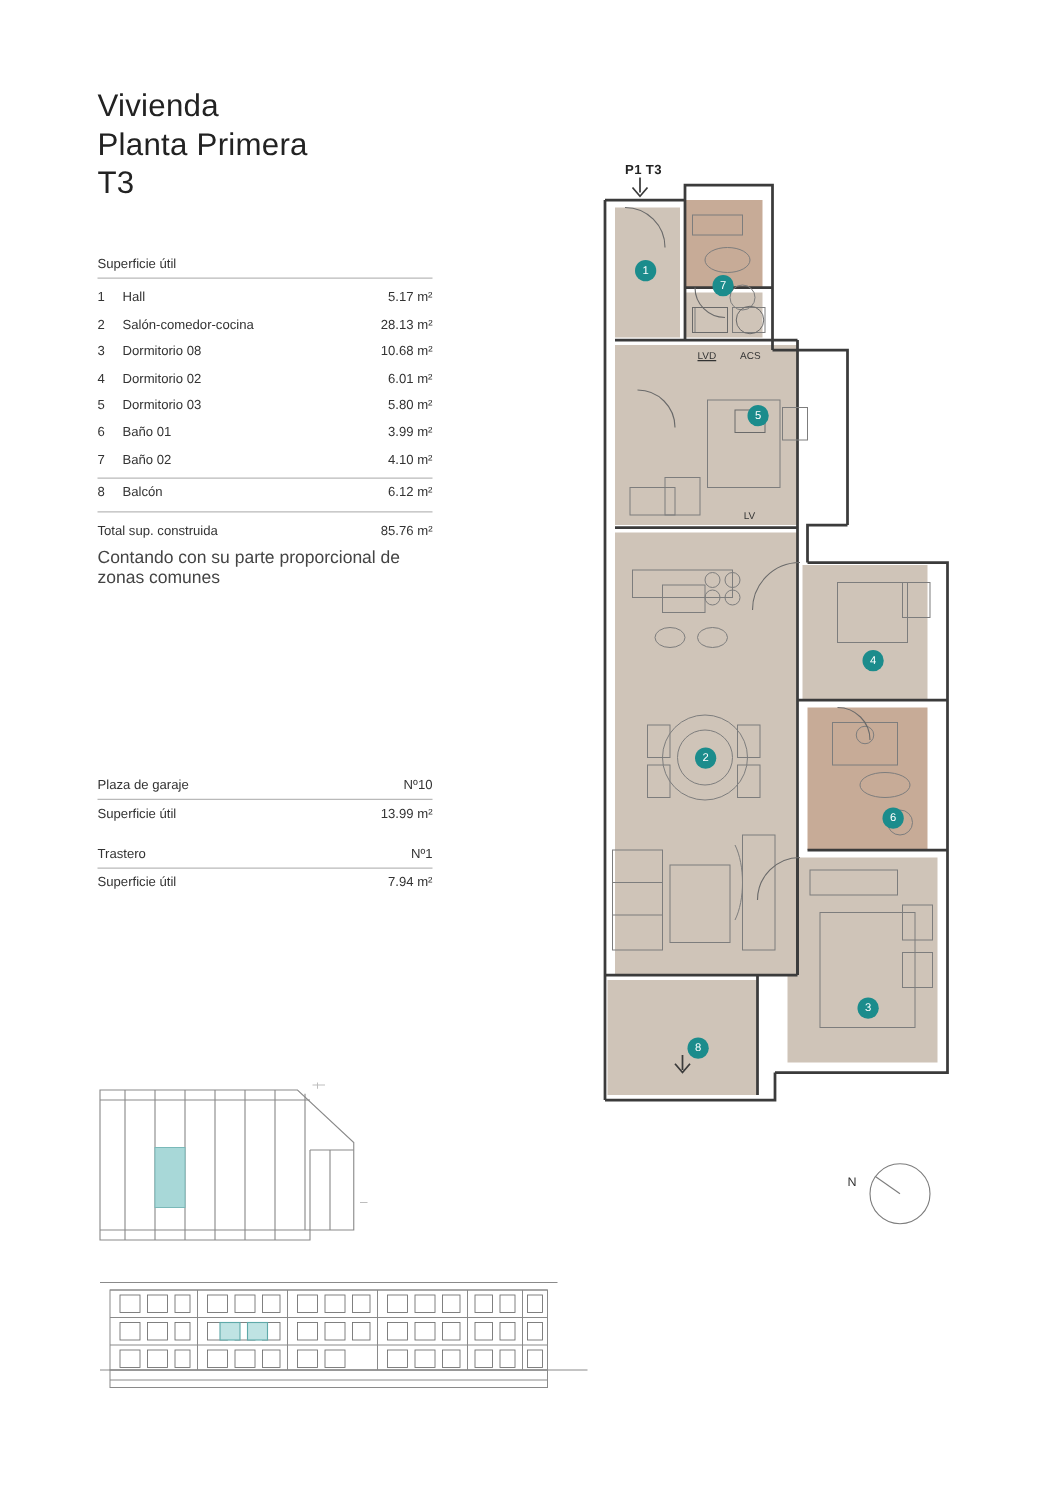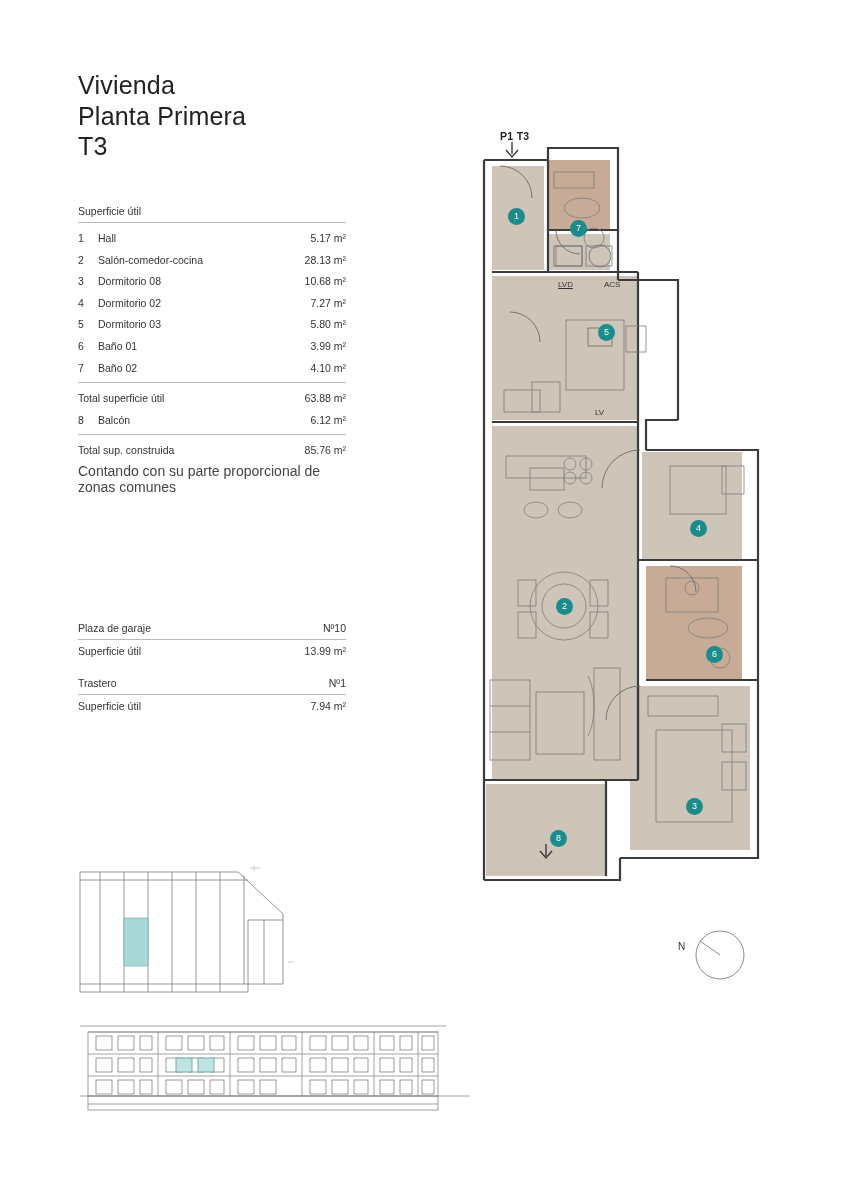--- a/index.html
+++ b/index.html
@@ -168,44 +168,40 @@
     <span class="val">28.13 m²</span>
   </div>
   <div class="row">
     <span class="num">3</span>
     <span class="label">Dormitorio 08</span>
     <span class="val">10.68 m²</span>
   </div>
   <div class="row">
     <span class="num">4</span>
     <span class="label">Dormitorio 02</span>
-    <span class="val">7.27 m²</span>
+    <span class="val">6.01 m²</span>
   </div>
   <div class="row">
     <span class="num">5</span>
     <span class="label">Dormitorio 03</span>
     <span class="val">5.80 m²</span>
   </div>
   <div class="row">
     <span class="num">6</span>
     <span class="label">Baño 01</span>
     <span class="val">3.99 m²</span>
   </div>
   <div class="row">
     <span class="num">7</span>
     <span class="label">Baño 02</span>
     <span class="val">4.10 m²</span>
   </div>
 
   <div class="rule"></div>
 
-  <div class="row total">
-    <span class="label">Total superficie útil</span>
-    <span class="val">63.88 m²</span>
-  </div>
 
   <div class="row">
     <span class="num">8</span>
     <span class="label">Balcón</span>
     <span class="val">6.12 m²</span>
   </div>
 
   <div class="rule"></div>
 
   <div class="row total">
@@ -442,21 +438,21 @@
     </g>
 
     <g>
       <rect x="84" y="126" width="28" height="20" fill="none" stroke="#6a6a6a" stroke-width="0.8"></rect>
       <circle cx="130" cy="136" r="11" fill="none" stroke="#6a6a6a" stroke-width="0.8"></circle>
       <rect x="118" y="208" width="24" height="18" fill="none" stroke="#6a6a6a" stroke-width="0.8"></rect>
     </g>
   </svg>
 
   <div style="position:absolute;left:88px;top:160px;font-size:8px;color:#333;text-decoration:underline;">LVD</div>
-  <div style="position:absolute;left:122px;top:160px;font-size:8px;color:#333;margin-left:12px;">ACS</div>
+  <div style="position:absolute;left:122px;top:160px;font-size:8px;color:#333;">ACS</div>
   <div style="position:absolute;left:125px;top:288px;font-size:8px;color:#333;">LV</div>
 
   
   <div class="badge" style="left:38px;  top:88px;">1</div>
   <div class="badge" style="left:100px; top:100px;">7</div>
   <div class="badge" style="left:128px; top:204px;">5</div>
   <div class="badge" style="left:220px; top:400px;">4</div>
   <div class="badge" style="left:86px;  top:478px;">2</div>
   <div class="badge" style="left:236px; top:526px;">6</div>
   <div class="badge" style="left:216px; top:678px;">3</div>

